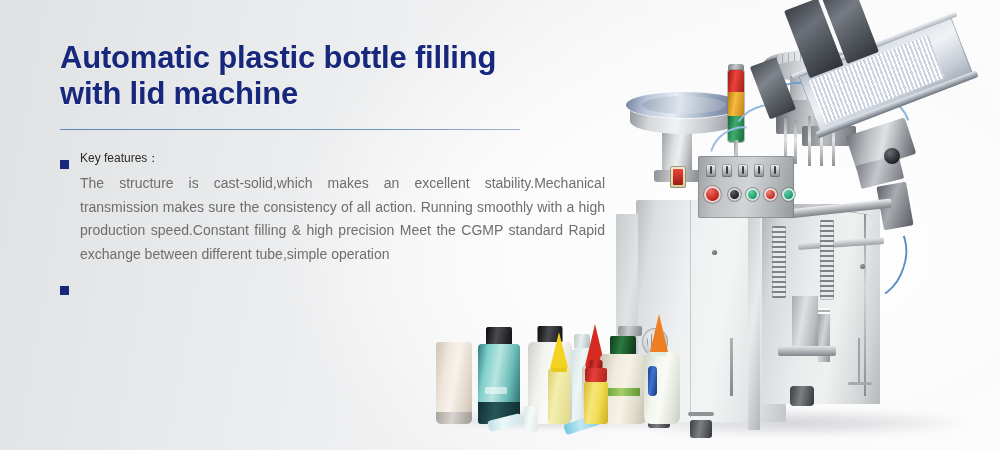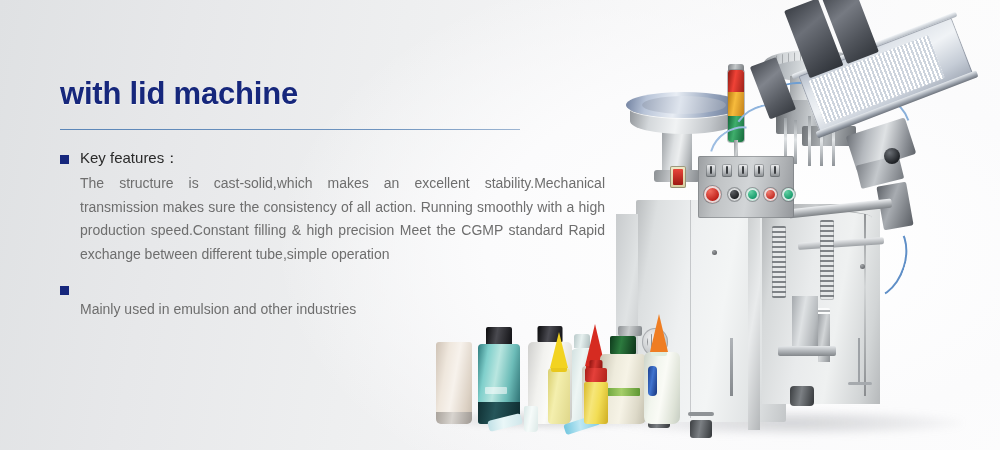--- a/index.html
+++ b/index.html
@@ -38,22 +38,22 @@
     width:460px;
     height:1px;
     background:linear-gradient(90deg,#5b86b8 0%, #6f94bf 70%, #9db5d2 100%);
   }
 
   .block{margin-top:18px;}
   .block + .block{margin-top:19px;}
 
   .block-head{
     display:flex;
-    align-items:center;
-    font-size:15px;
+    align-items:flex-end;
+    font-size:12px;
     color:#2a2a2a;
     line-height:20px;
   }
   .bullet{
     width:9px;height:9px;
     background:#16277c;
     margin-right:11px;
     flex:0 0 auto;
     position:relative;
     top:1px;
@@ -371,37 +371,36 @@
   .stand2{left:236px;top:374px;width:24px;height:3px;background:#a6aaae;border-radius:2px;}
   .clampA{left:118px;top:330px;width:3px;height:58px;background:linear-gradient(180deg,#b0b4b8,#85898d);}
 </style>
 </head>
 <body>
 
 <div class="banner">
 
   <div class="copy">
 
-    <h1 class="title"><br><span>with lid machine</span></h1>
+    <h1 class="title"><span>Automatic plastic bottle filling</span><br><span>with lid machine</span></h1>
 
     <div class="divider"></div>
 
     <div class="block">
       <div class="block-head">
         <span class="bullet"></span>
         <span>Key features：</span>
       </div>
       <p class="block-body">The structure is cast-solid,which makes an excellent stability.Mechanical transmission makes sure the consistency of all action. Running smoothly with a high production speed.Constant filling &amp; high precision Meet the CGMP standard Rapid exchange between different tube,simple operation</p>
     </div>
 
     <div class="block">
       <div class="block-head">
         <span class="bullet"></span>
       </div>
-      <p class="block-body nojustify">Mainly used in emulsion and other industries</p>
     </div>
 
   </div>
 
   <div class="machine">
     <div class="m m-shadow"></div>
 
     <div class="m cab"></div>
     <div class="m cab-left"></div>
     <div class="m cab-edge"></div>

